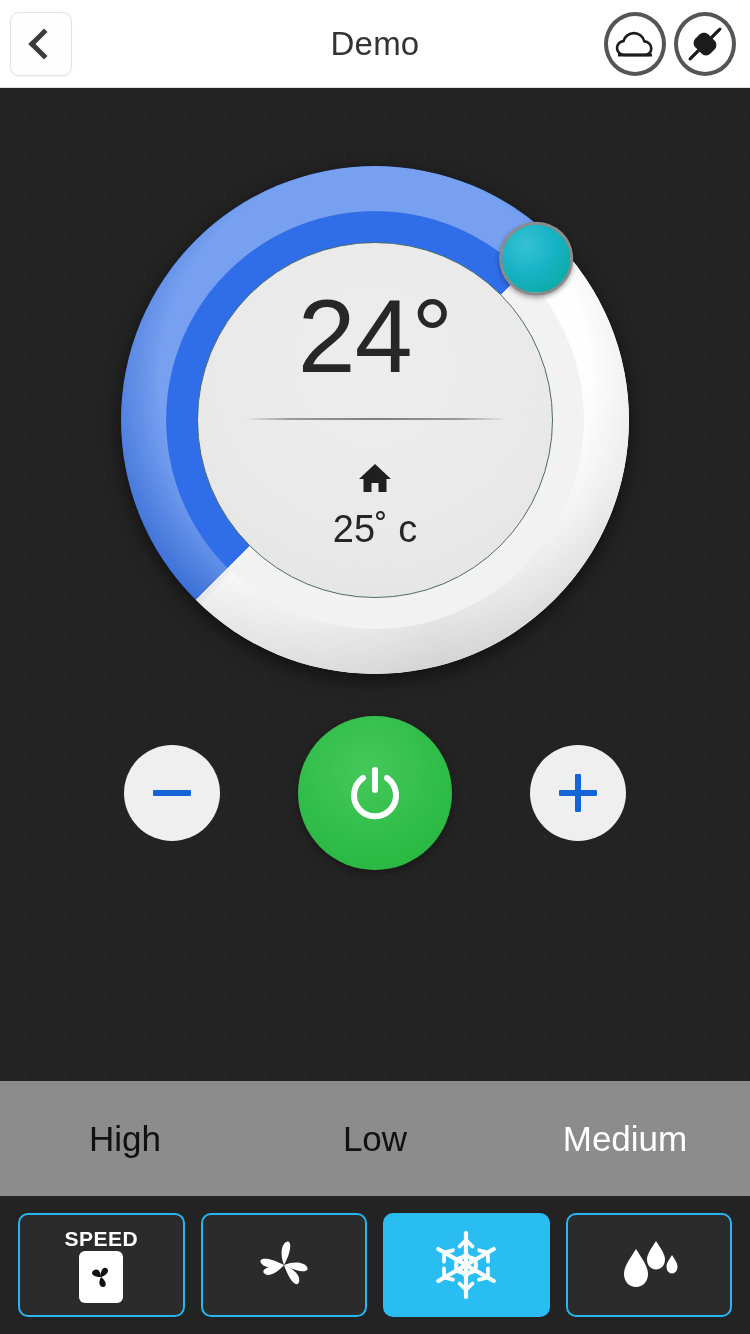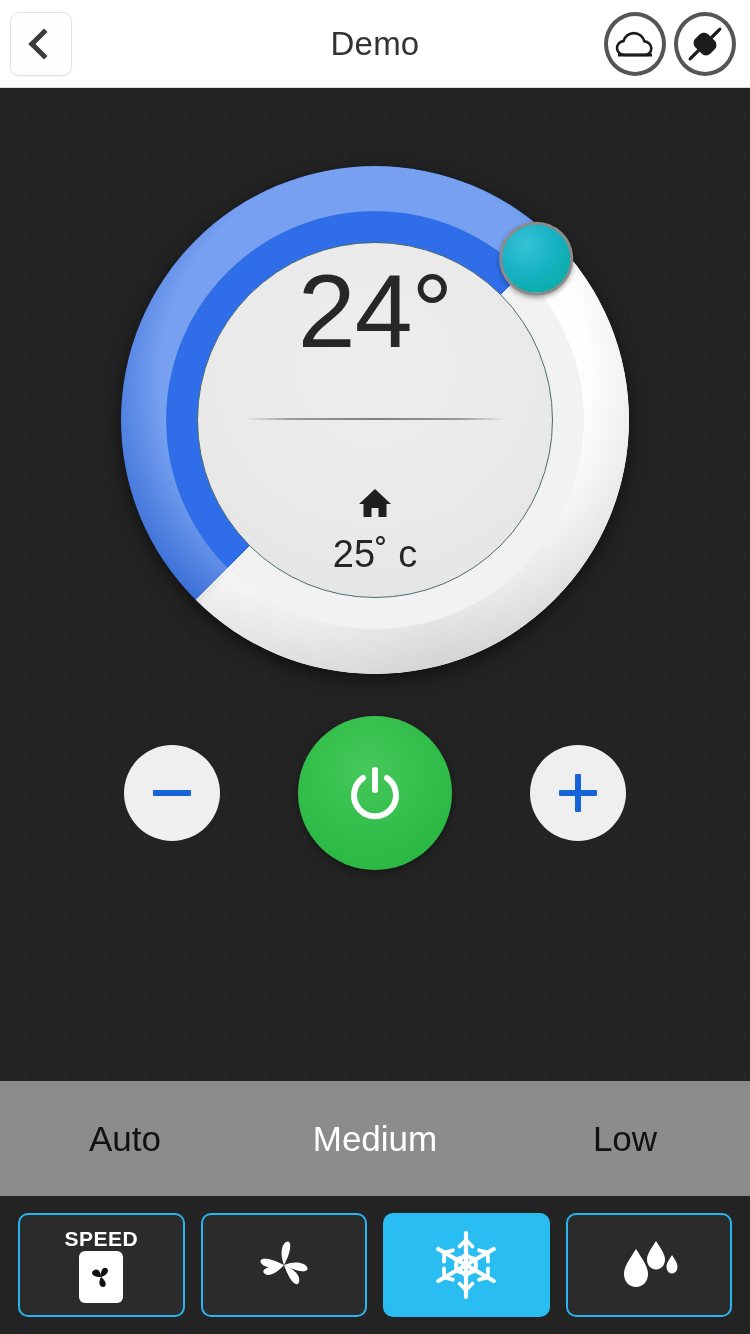--- a/index.html
+++ b/index.html
@@ -135,21 +135,20 @@
     left: 50%; top: 50%;
     width: 356px; height: 356px;
     margin: -178px 0 0 -178px;
     border-radius: 50%;
     background: radial-gradient(circle at 50% 35%, #ededed 0%, #e9e9e9 60%, #e2e2e2 100%);
     border: 1px solid #4d6b6b;
     display: flex;
     flex-direction: column;
     align-items: center;
     justify-content: center;
-    gap: 25px;
   }
   .set-temp {
     font-size: 104px;
     line-height: 1;
     color: #272727;
     font-weight: 400;
     letter-spacing: -1px;
     margin-top: -6px;
   }
   .face-divider {
@@ -332,23 +331,23 @@
         </svg>
       </div>
       <div class="round-btn">
         <div class="glyph-plus"></div>
       </div>
     </div>
 
   </div>
 
   <div class="fanbar">
-    <div class="fan-item">Auto</div>
+    <div class="fan-item">High</div>
+    <div class="fan-item">Low</div>
     <div class="fan-item selected">Medium</div>
-    <div class="fan-item">Low</div>
   </div>
 
   <div class="modebar">
 
     <div class="mode-btn">
       <div class="speed-icon">
         <div class="speed-word">SPEED</div>
         <div class="speed-box">
           <svg width="34" height="34" viewBox="0 0 34 34">
             <g fill="#111111">

